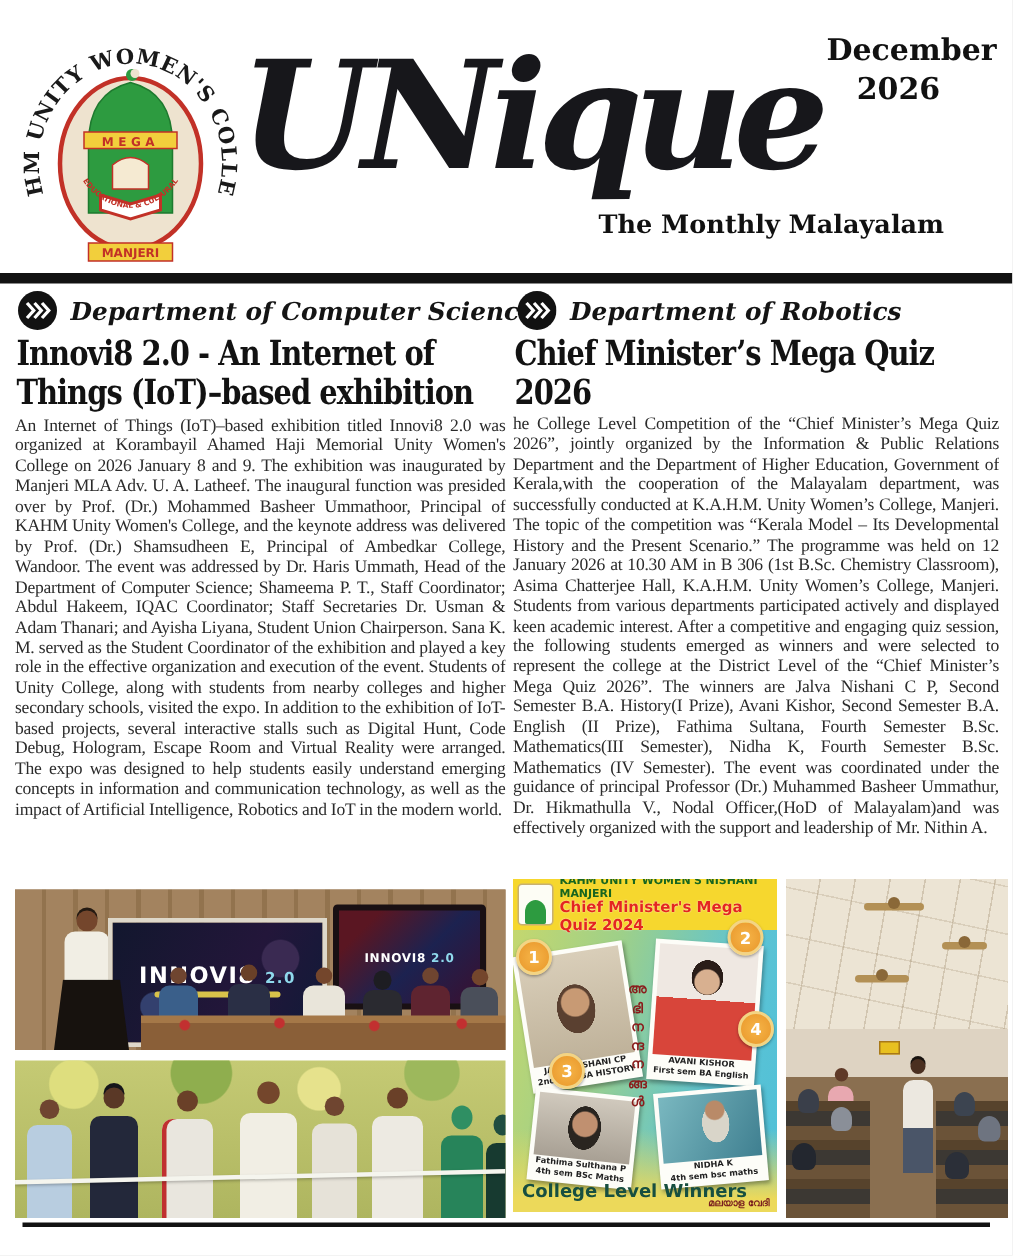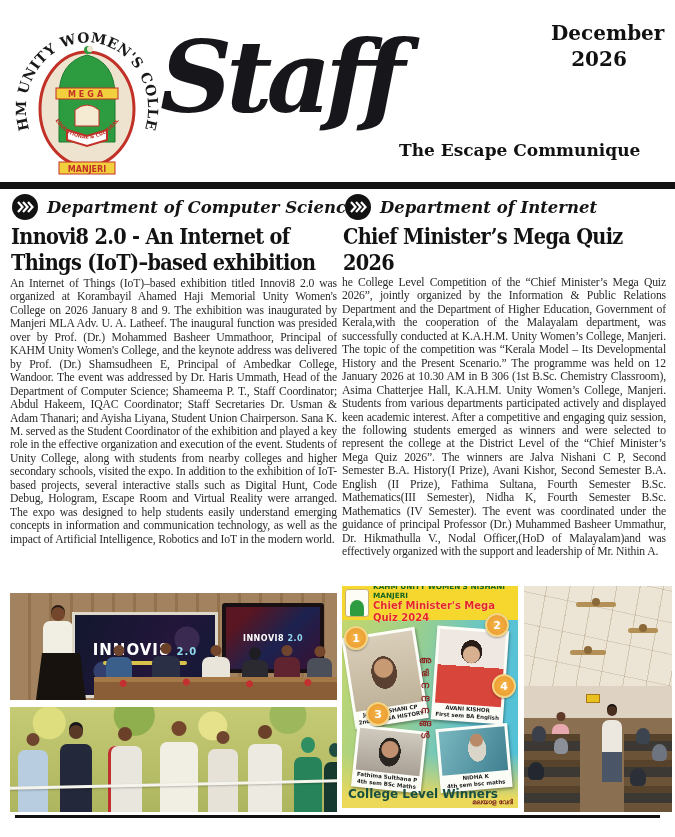--- a/index.html
+++ b/index.html
@@ -140,22 +140,22 @@
       <path d="M63,98 Q75,88 87,98 L87,114 L63,114 Z" fill="#f5ead2" stroke="#c23127"></path>
       <path d="M55,118 L75,124 L95,118 L95,128 L75,134 L55,128 Z" fill="#ffffff" stroke="#c23127" stroke-width="2"></path>
       <text font-size="5" fill="#c23127" font-weight="bold" font-family="DejaVu Sans,sans-serif">
         <textPath href="#microPath" startOffset="50%" text-anchor="middle">EDUCATIONAL &amp; CULTURAL</textPath>
       </text>
       <rect x="47" y="150" width="56" height="12" fill="#f2cf3c" stroke="#c23127"></rect>
       <text x="75" y="159.5" text-anchor="middle" font-size="8" font-weight="bold" fill="#c23127" font-family="DejaVu Sans,sans-serif">MANJERI</text>
     </svg>
   </div>
 
-  <div class="abs masthead-title">Staff</div>
-  <div class="abs tagline">The Escape Communique</div>
+  <div class="abs masthead-title">UNique</div>
+  <div class="abs tagline">The Monthly Malayalam</div>
   <div class="abs issue">
     <div>December</div>
     <div>2026</div>
   </div>
   <div class="abs rule-top"></div>
 
   <div class="abs sec-head" style="left:12px;">
     <svg width="26" height="26" viewBox="0 0 26 26">
       <circle cx="13" cy="13" r="13" fill="#121212"></circle>
       <polyline points="6,8 10.5,13 6,18" fill="none" stroke="#fff" stroke-width="2.2"></polyline>
@@ -168,21 +168,21 @@
 Things (IoT)–based exhibition</div>
   <div class="abs bodytext" style="left:10px;top:277px;width:327px;height:314px;">An Internet of Things (IoT)–based exhibition titled Innovi8 2.0 was organized at Korambayil Ahamed Haji Memorial Unity Women's College on 2026 January 8 and 9. The exhibition was inaugurated by Manjeri MLA Adv. U. A. Latheef. The inaugural function was presided over by Prof. (Dr.) Mohammed Basheer Ummathoor, Principal of KAHM Unity Women's College, and the keynote address was delivered by Prof. (Dr.) Shamsudheen E, Principal of Ambedkar College, Wandoor. The event was addressed by Dr. Haris Ummath, Head of the Department of Computer Science; Shameema P. T., Staff Coordinator; Abdul Hakeem, IQAC Coordinator; Staff Secretaries Dr. Usman &amp; Adam Thanari; and Ayisha Liyana, Student Union Chairperson. Sana K. M. served as the Student Coordinator of the exhibition and played a key role in the effective organization and execution of the event. Students of Unity College, along with students from nearby colleges and higher secondary schools, visited the expo. In addition to the exhibition of IoT-based projects, several interactive stalls such as Digital Hunt, Code Debug, Hologram, Escape Room and Virtual Reality were arranged. The expo was designed to help students easily understand emerging concepts in information and communication technology, as well as the impact of Artificial Intelligence, Robotics and IoT in the modern world.</div>
 
   <div class="abs sec-head" style="left:345px;">
     <svg width="26" height="26" viewBox="0 0 26 26">
       <circle cx="13" cy="13" r="13" fill="#121212"></circle>
       <polyline points="6,8 10.5,13 6,18" fill="none" stroke="#fff" stroke-width="2.2"></polyline>
       <polyline points="11,8 15.5,13 11,18" fill="none" stroke="#fff" stroke-width="2.2"></polyline>
       <polyline points="16,8 20.5,13 16,18" fill="none" stroke="#fff" stroke-width="2.2"></polyline>
     </svg>
-    <span class="sec-label">Department of Internet</span>
+    <span class="sec-label">Department of Robotics</span>
   </div>
   <div class="abs headline" style="left:343px;">Chief Minister’s Mega Quiz
 2026</div>
   <div class="abs bodytext" style="left:342px;top:276px;width:324px;height:308px;">he College Level Competition of the “Chief Minister’s Mega Quiz 2026”, jointly organized by the Information &amp; Public Relations Department and the Department of Higher Education, Government of Kerala,with the cooperation of the Malayalam department, was successfully conducted at K.A.H.M. Unity Women’s College, Manjeri. The topic of the competition was “Kerala Model – Its Developmental History and the Present Scenario.” The programme was held on 12 January 2026 at 10.30 AM in B 306 (1st B.Sc. Chemistry Classroom), Asima Chatterjee Hall, K.A.H.M. Unity Women’s College, Manjeri. Students from various departments participated actively and displayed keen academic interest. After a competitive and engaging quiz session, the following students emerged as winners and were selected to represent the college at the District Level of the “Chief Minister’s Mega Quiz 2026”. The winners are Jalva Nishani C P, Second Semester B.A. History(I Prize), Avani Kishor, Second Semester B.A. English (II Prize), Fathima Sultana, Fourth Semester B.Sc. Mathematics(III Semester), Nidha K, Fourth Semester B.Sc. Mathematics (IV Semester). The event was coordinated under the guidance of principal Professor (Dr.) Muhammed Basheer Ummathur, Dr. Hikmathulla V., Nodal Officer,(HoD of Malayalam)and was effectively organized with the support and leadership of Mr. Nithin A.</div>
 
   <div class="photo p1">
     <div class="fig" style="left:33px;top:14px;width:30px;height:52px;">
       <span class="hd" style="width:14px;height:14px;background:#74462c;box-shadow:0 -2px 0 #241a12;"></span>
       <span class="bd" style="height:38px;background:#f1eee4;"></span>
     </div>

